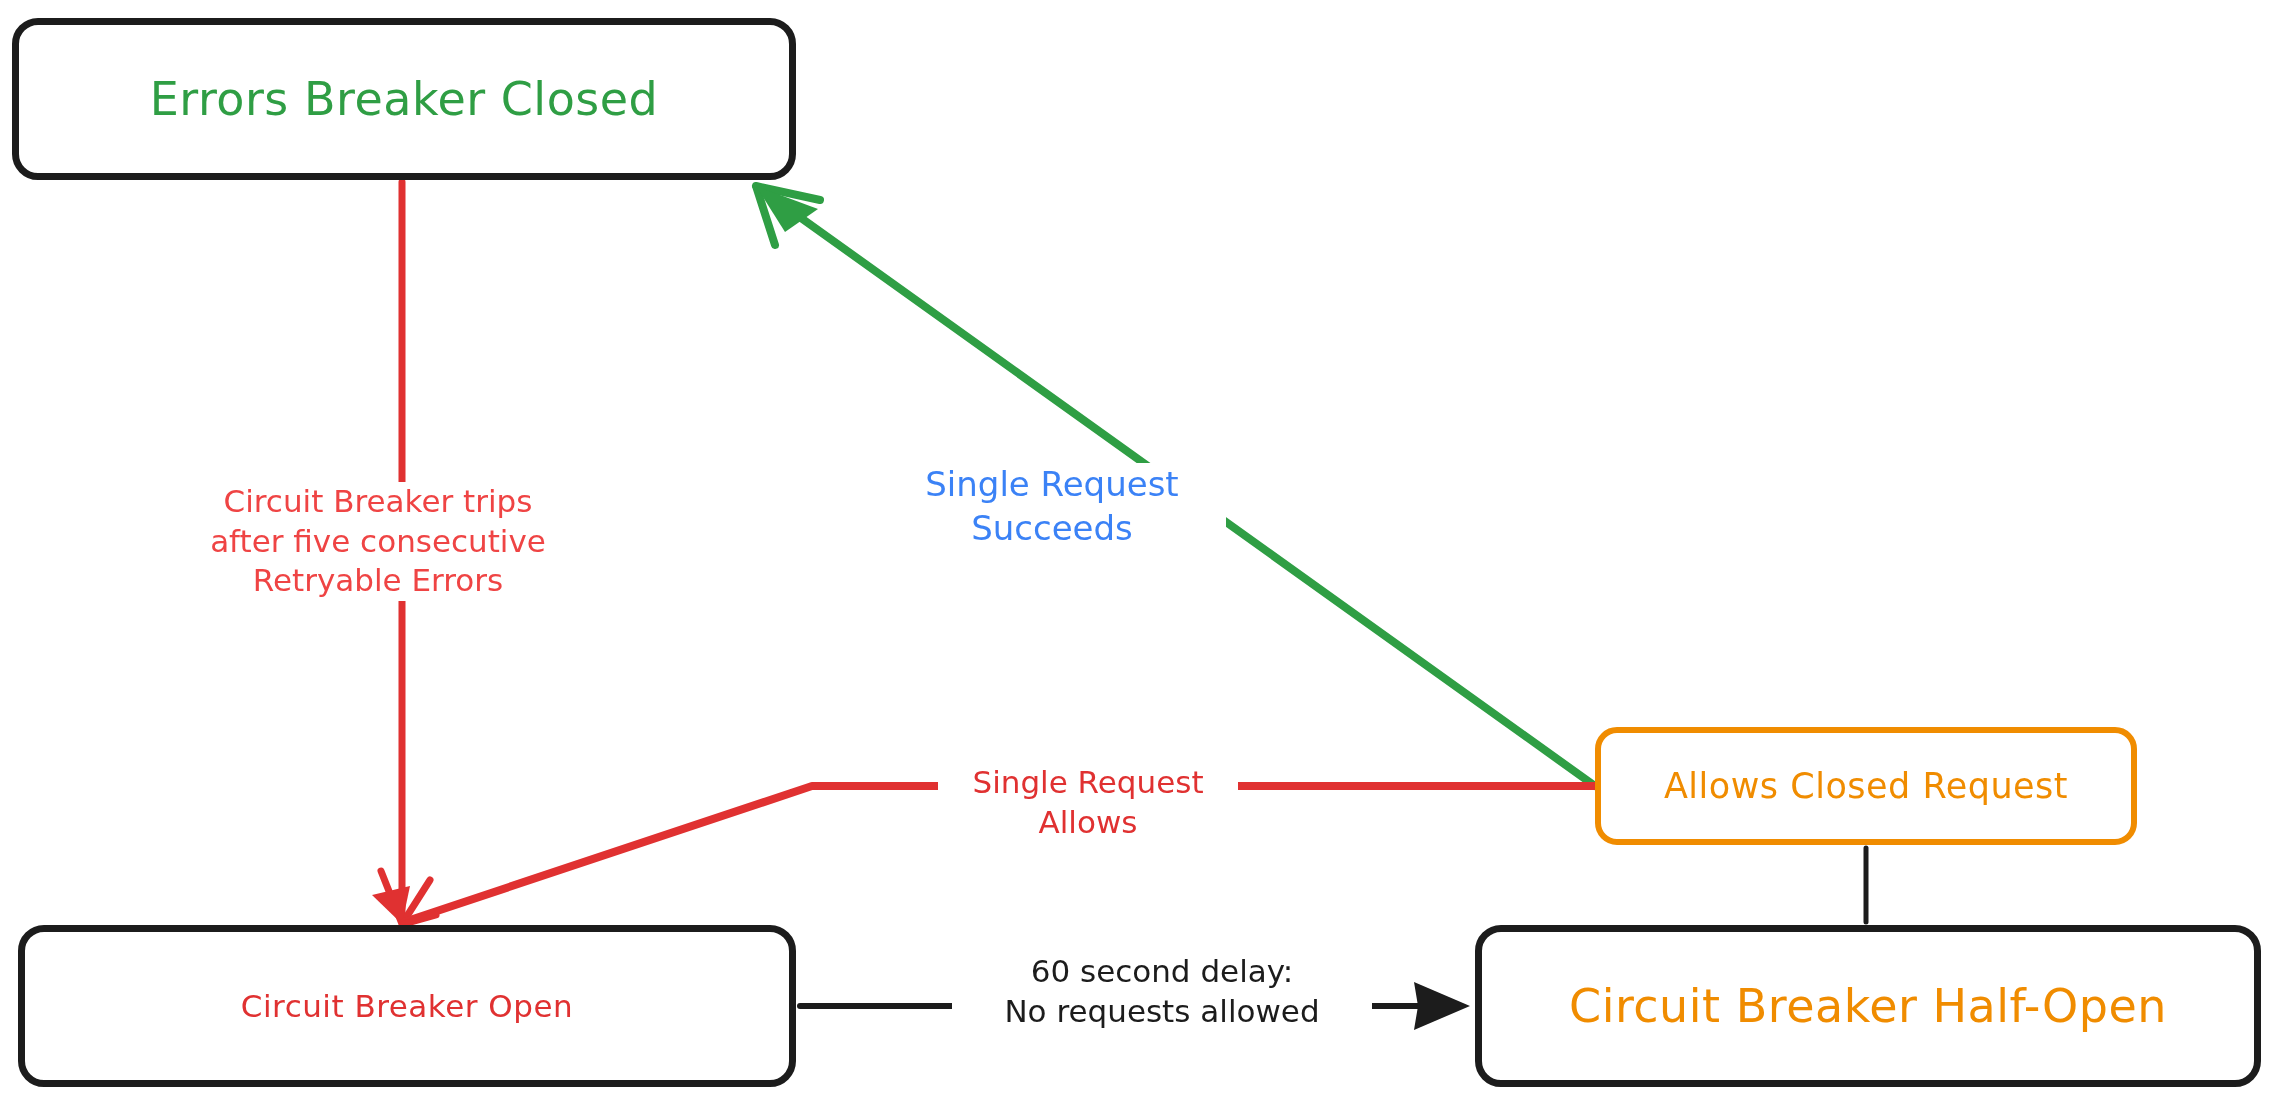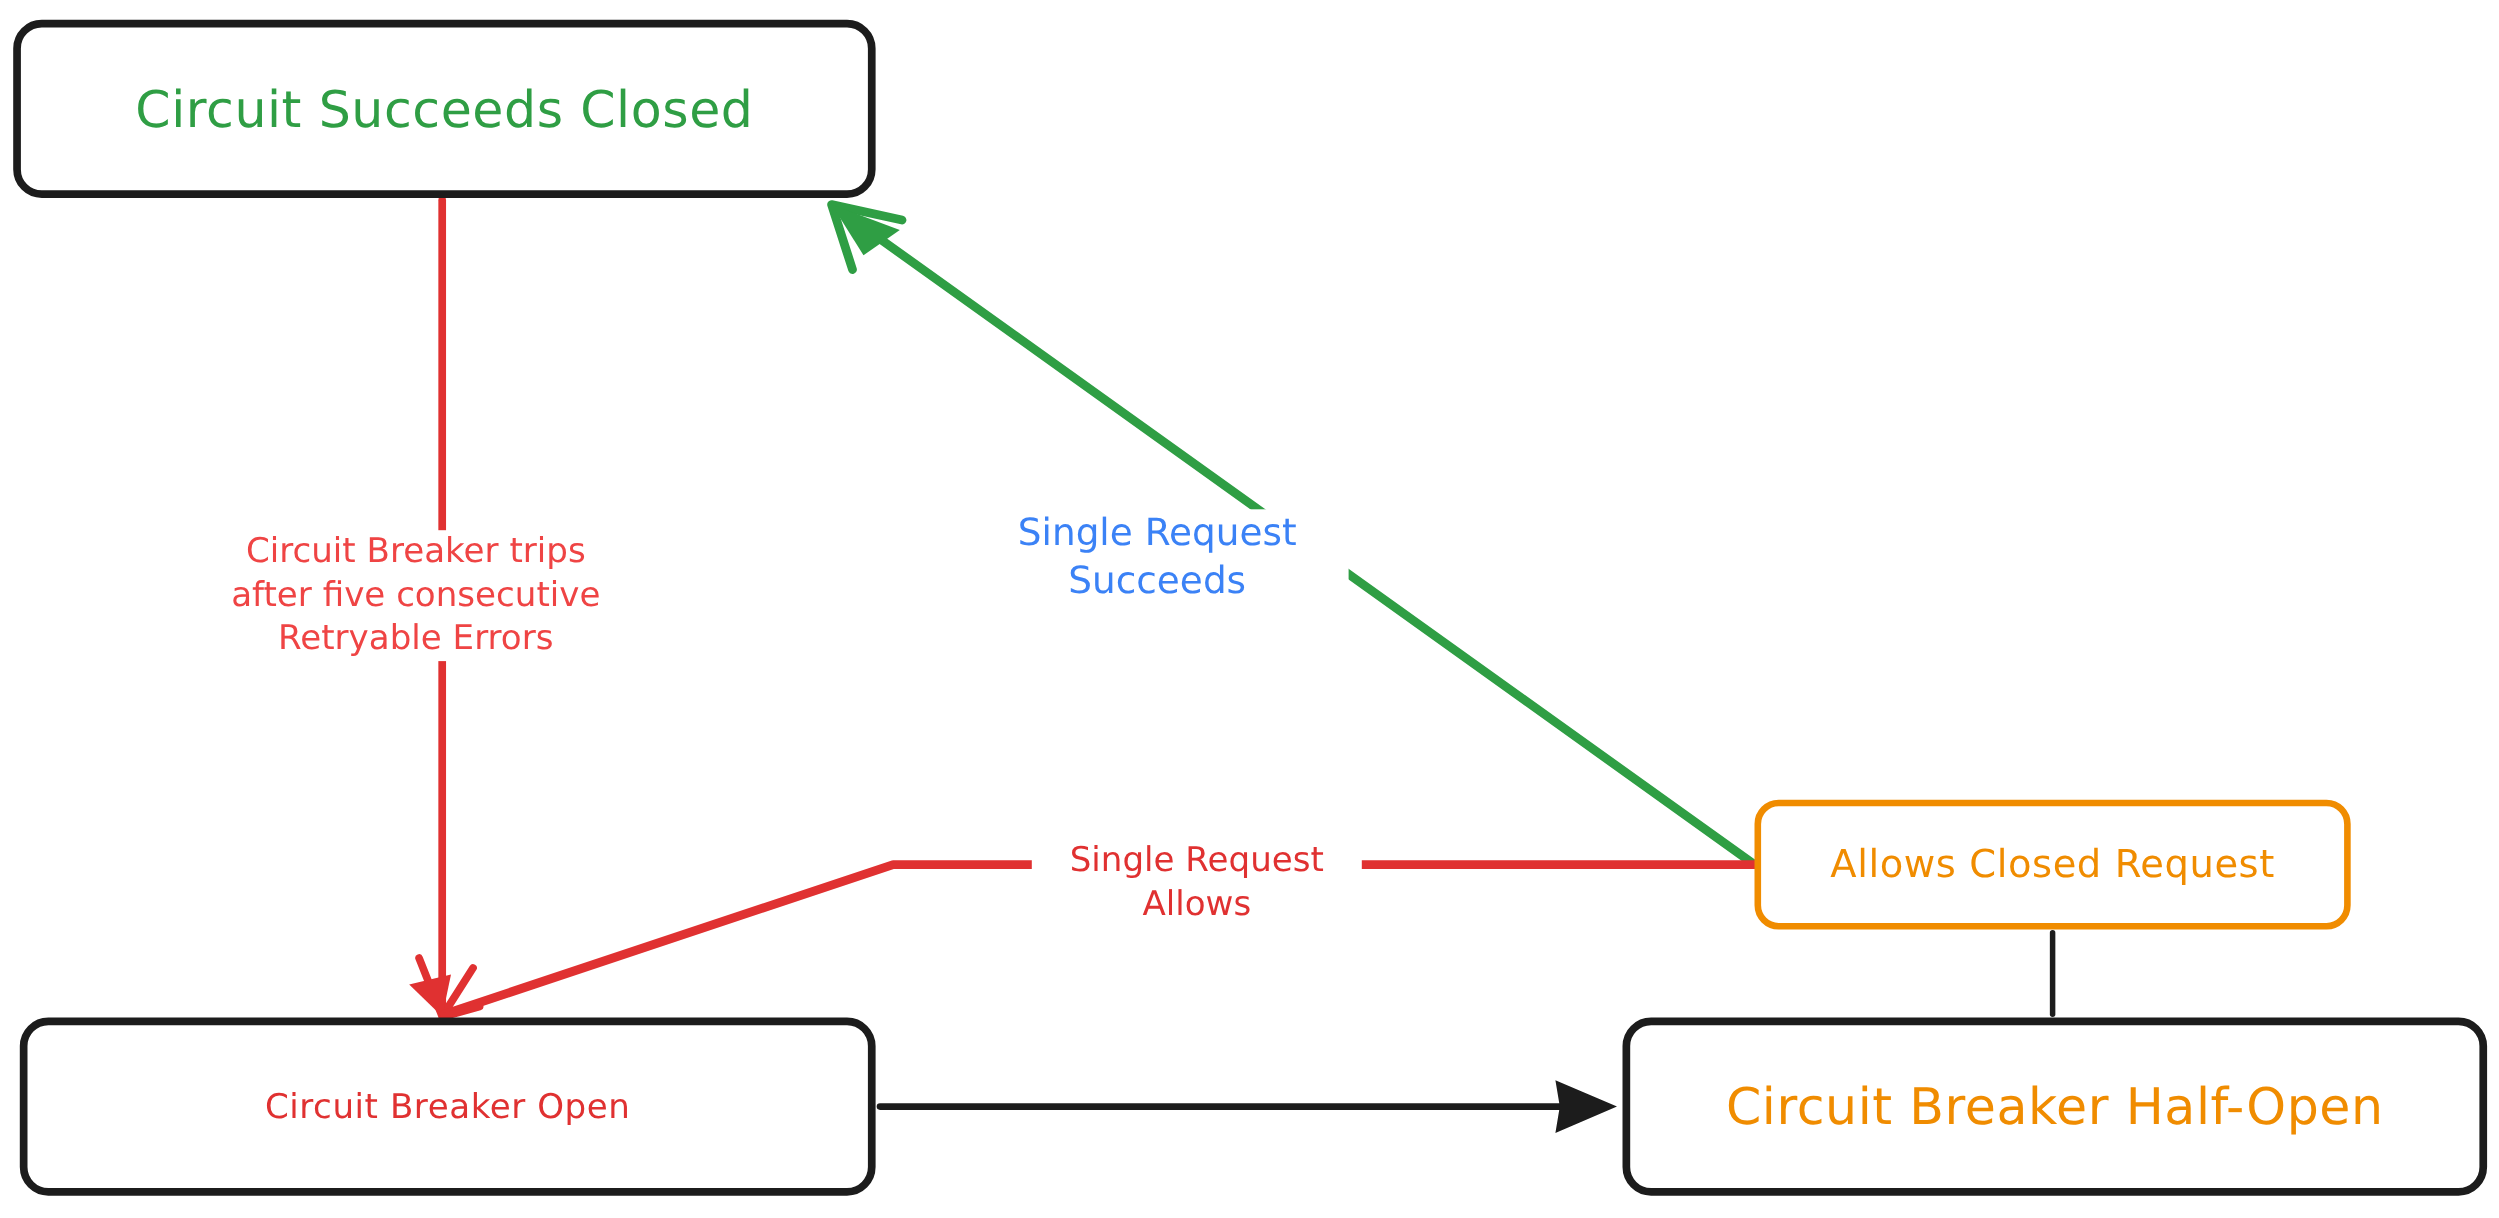--- a/index.html
+++ b/index.html
@@ -110,21 +110,21 @@
       <path d="M 800 1006 L 1452 1006" stroke="#1c1c1c" stroke-width="6" fill="none" stroke-linecap="round"></path>
       <path d="M 1470 1006 L 1414 982 L 1418 1006 L 1414 1030 Z" fill="#1c1c1c"></path>
     </g>
 
     <g>
       <path d="M 1866 848 L 1866 922" stroke="#1c1c1c" stroke-width="5" fill="none" stroke-linecap="round"></path>
     </g>
   </svg>
 
   <div class="node node-black" id="node-closed">
-    <span class="node-label txt-green" id="label-closed">Circuit Succeeds Closed</span>
+    <span class="node-label txt-green" id="label-closed">Errors Breaker Closed</span>
   </div>
 
   <div class="node node-black" id="node-open">
     <span class="node-label txt-red" id="label-open">Circuit Breaker Open</span>
   </div>
 
   <div class="node node-black" id="node-halfopen">
     <span class="node-label txt-orange" id="label-halfopen">Circuit Breaker Half-Open</span>
   </div>
 
@@ -133,14 +133,16 @@
   </div>
 
   <div class="edge-label" id="edge-label-trip">Circuit Breaker trips
 after five consecutive
 Retryable Errors</div>
 
   <div class="edge-label" id="edge-label-succeeds">Single Request Succeeds</div>
 
   <div class="edge-label" id="edge-label-fails">Single Request Allows</div>
 
+  <div class="edge-label" id="edge-label-delay">60 second delay:
+No requests allowed</div>
 
 </div>
 
 </body></html>

